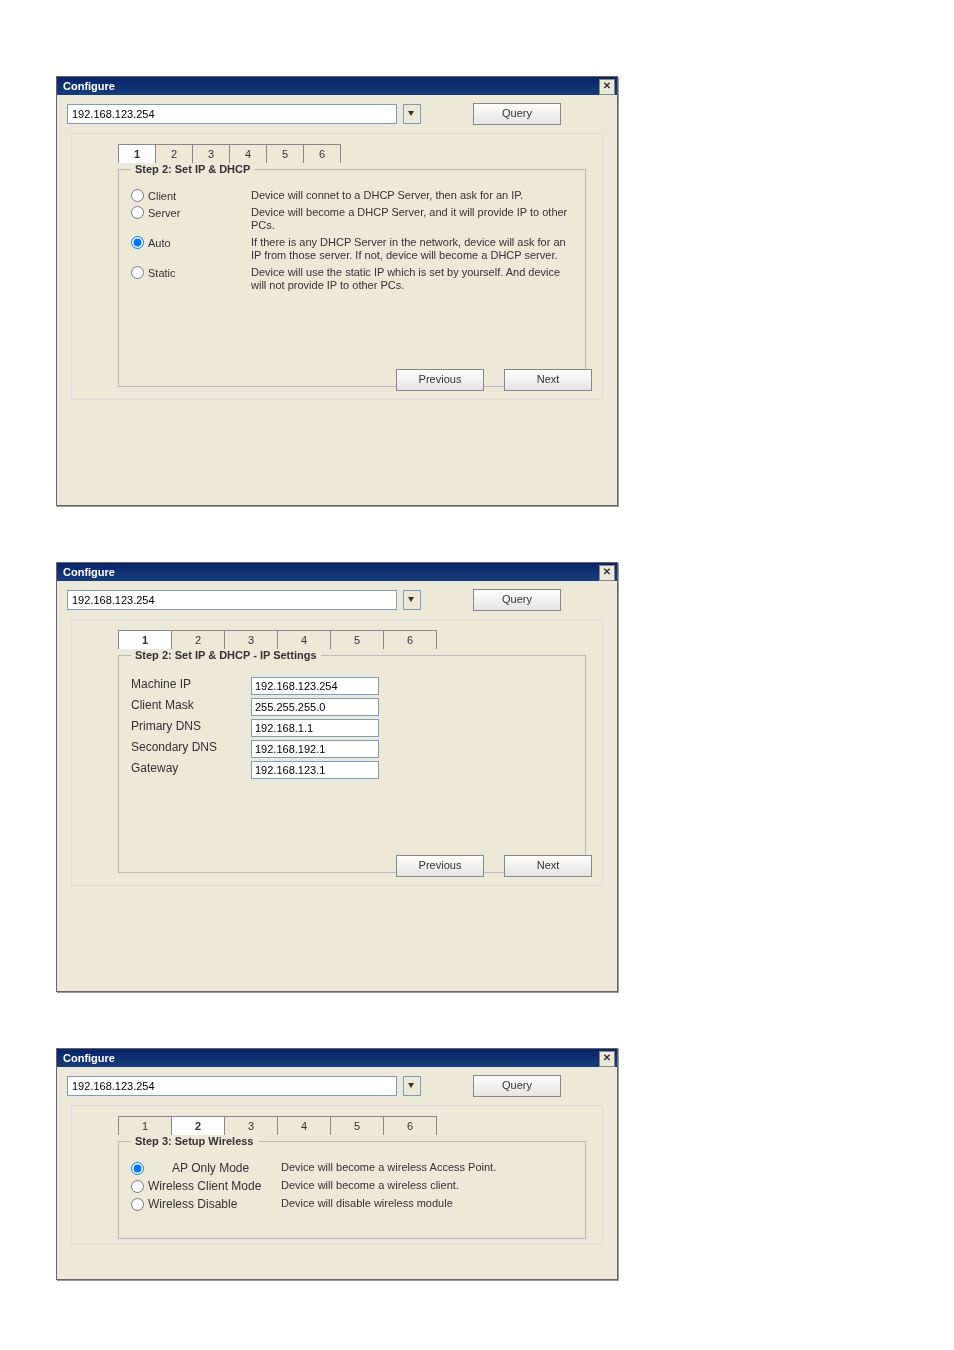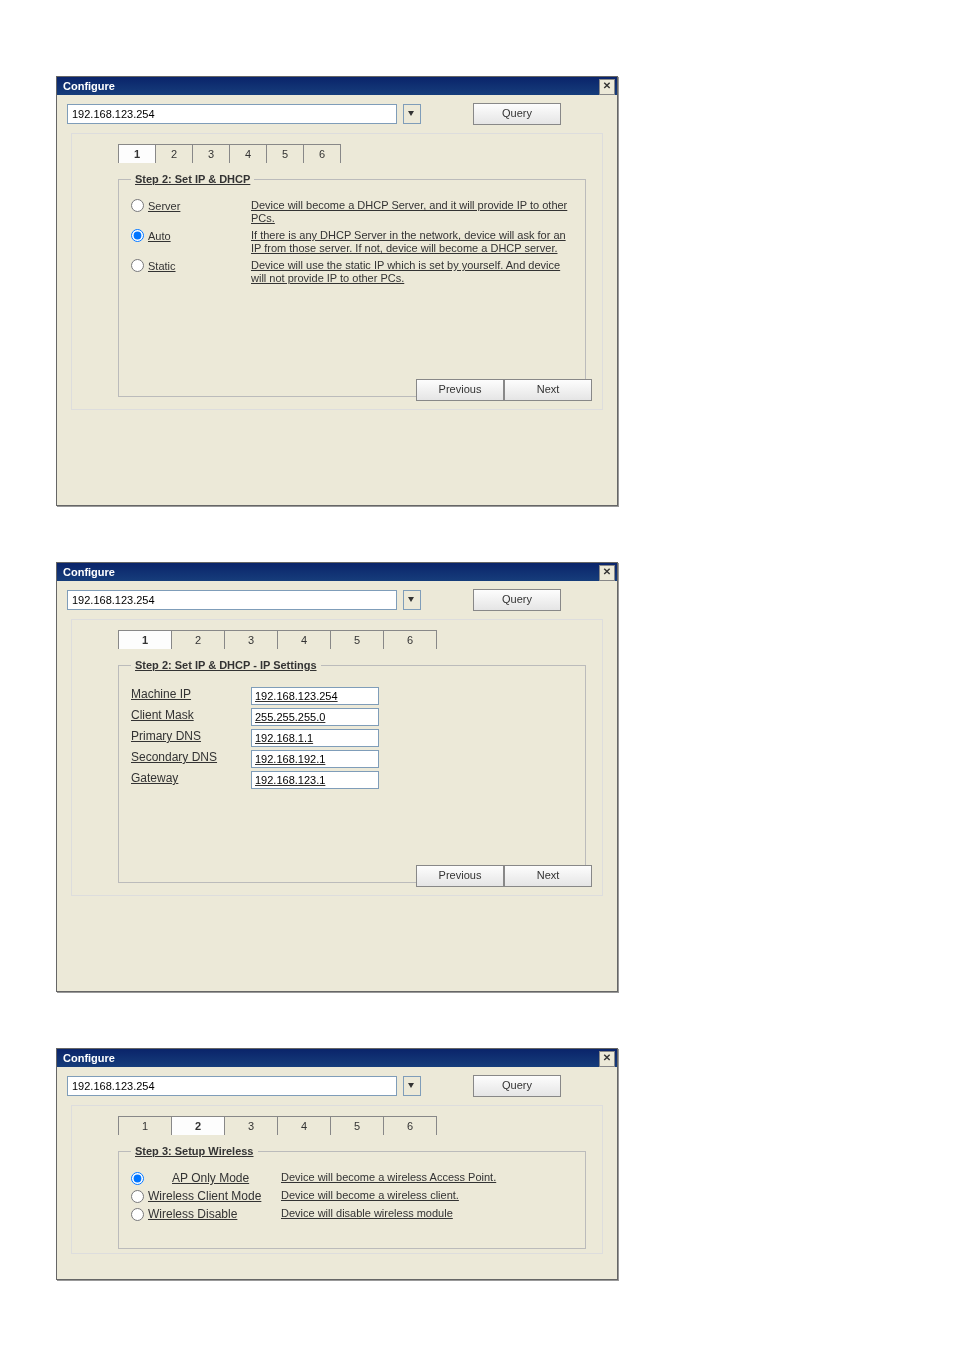--- a/index.html
+++ b/index.html
@@ -10,31 +10,31 @@
   .client{padding:8px 10px 10px 10px;}
   .toprow{display:flex;align-items:center;gap:6px;}
   .addr{flex:1;border:1px solid #7f9db9;background:#fff;height:18px;padding:0 4px;font-size:11px;}
   .drop{width:16px;height:18px;border:1px solid #7f9db9;background:#ece9d8;position:relative;}
   .drop:after{content:"";position:absolute;left:4px;top:6px;border-left:3px solid transparent;border-right:3px solid transparent;border-top:5px solid #333;}
   .btn{min-width:70px;height:20px;border:1px solid #888;background:linear-gradient(#fdfdfd,#e5e5e5);font-size:11px;text-align:center;line-height:18px;padding:0 8px;cursor:default;}
   .innerpanel{margin:8px 4px 4px 4px;border:1px solid #ddd;background:#ece9d8;padding:10px 16px 12px 16px;position:relative;}
   .tabs{display:flex;margin-left:30px;}
   .tab{width:36px;height:18px;border:1px solid #888;border-bottom:none;background:#ece9d8;font-size:11px;text-align:center;line-height:18px;margin-right:-1px;}
   .tab.active{background:#fdfdfd;font-weight:bold;position:relative;z-index:2;}
-  fieldset.step{margin:10px 0 0 30px;border:1px solid #bbb;padding:10px 12px 12px 12px;min-height:200px;position:relative;text-decoration:underline;}
+  fieldset.step{margin:0 0 0 30px;border:1px solid #bbb;padding:10px 12px 12px 12px;min-height:200px;position:relative;}
   fieldset.step legend{font-size:11px;font-weight:bold;color:#333;padding:0 4px;}
   .radio-row{display:flex;align-items:flex-start;margin:4px 0;}
   .radio-col{width:120px;display:flex;align-items:center;gap:4px;}
   .radio-col input{margin:0;}
   .desc{flex:1;font-size:11px;color:#333;line-height:13px;}
   .ipfields{margin-top:6px;}
   .ipfield{display:flex;align-items:flex-start;margin:3px 0;}
   .ipfield .lbl{width:120px;}
   .ipfield input{width:120px;border:1px solid #7f9db9;height:16px;font-size:11px;padding:0 3px;}
-  .navbtns{position:absolute;right:10px;bottom:8px;display:flex;gap:0;}
+  .navbtns{position:absolute;right:10px;bottom:8px;display:flex;gap:20px;}
   
   #d1{left:56px;top:76px;width:560px;height:428px;}
   #d2{left:56px;top:562px;width:560px;height:428px;}
   #d3{left:56px;top:1048px;width:560px;height:230px;}
   #d2 .client, #d3 .client{font-size:12px;}
   #d2 .tabs, #d3 .tabs{margin-left:30px;}
   #d2 .tab{width:52px;}
   #d3 .tab{width:52px;}
   #d2 fieldset.step, #d3 fieldset.step{margin-left:30px;}
 </style>
@@ -62,20 +62,27 @@
         <div class="tab">3</div>
         <div class="tab">4</div>
         <div class="tab">5</div>
         <div class="tab">6</div>
       </div>
       <fieldset class="step">
         <legend>Step 2: Set IP &amp; DHCP</legend>
         <div class="radio-row">
           <div class="radio-col">
                 <input type="radio" name="g1" style="">
+                <span>Client</span>
+              </div>
+          <div class="desc">Device will connet to a DHCP Server, then ask for an IP.</div>
+        </div>
+        <div class="radio-row">
+          <div class="radio-col">
+                <input type="radio" name="g1" style="">
                 <span>Server</span>
               </div>
           <div class="desc">Device will become a DHCP Server, and it will provide IP to other PCs.</div>
         </div>
         <div class="radio-row">
           <div class="radio-col">
                 <input type="radio" name="g1" checked="" style="">
                 <span>Auto</span>
               </div>
           <div class="desc">If there is any DHCP Server in the network, device will ask for an IP from those server. If not, device will become a DHCP server.</div>

